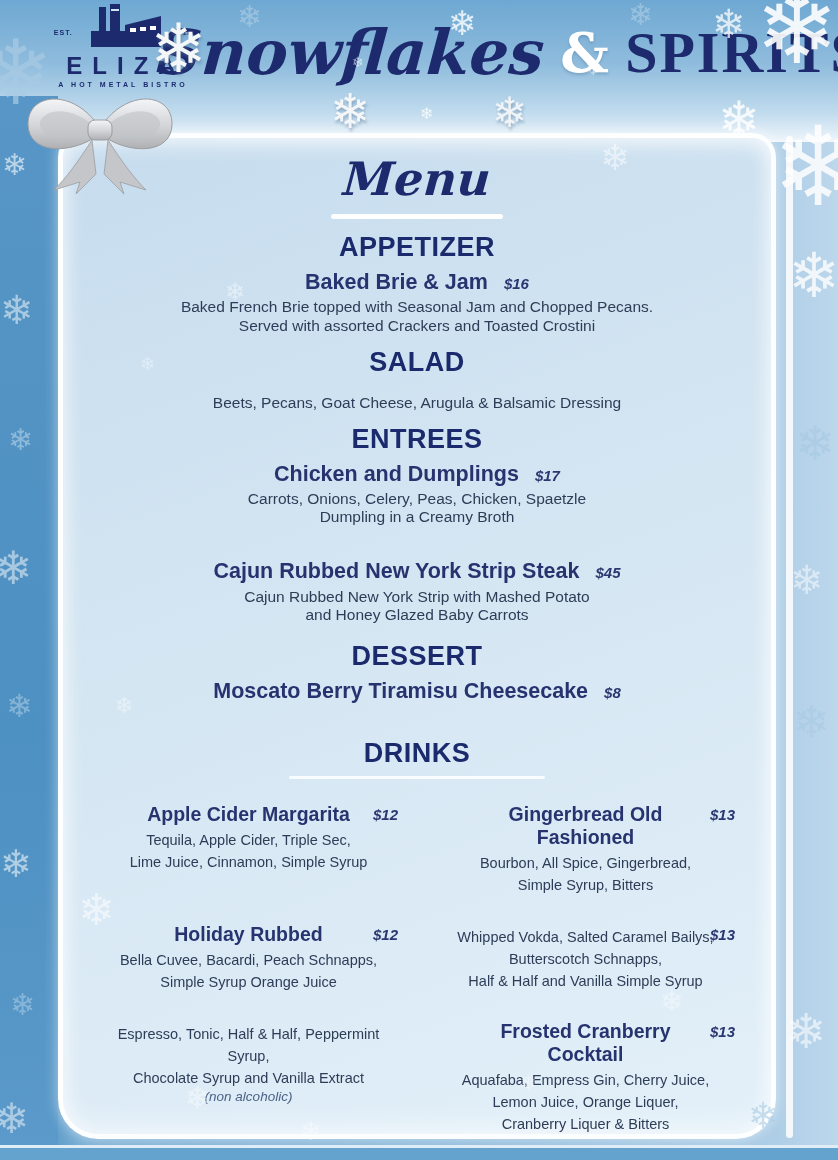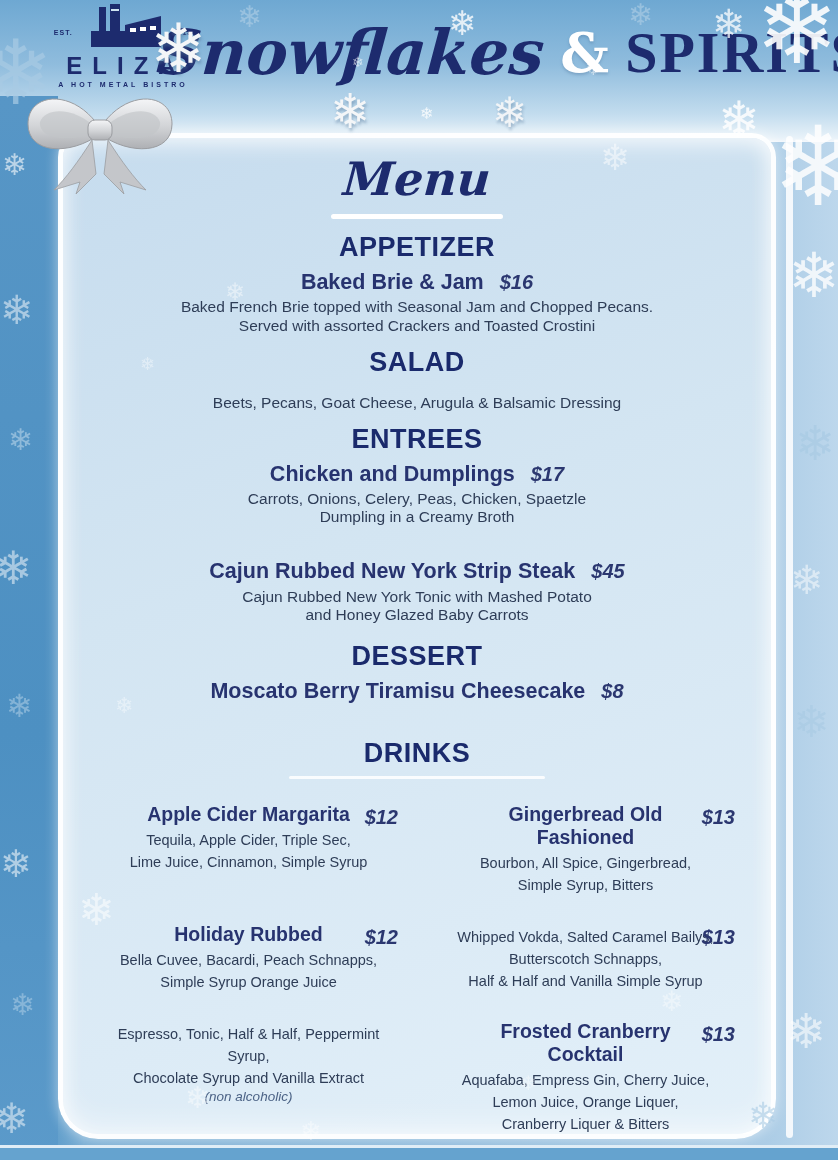--- a/index.html
+++ b/index.html
@@ -39,21 +39,21 @@
     background:linear-gradient(160deg,#c6dcee 0%,#d3e5f2 40%,#dcebf6 75%,#e3f0f9 100%);
     box-shadow:0 0 14px rgba(255,255,255,.55), inset 0 6px 20px rgba(255,255,255,.75), inset 0 -12px 26px rgba(255,255,255,.4);
     text-align:center;color:#1b2a6a;}
   .menu-title{margin-top:14px;font-family:"DejaVu Serif",serif;font-style:italic;font-weight:700;
     font-size:46px;color:#1d2b6e;transform:skewX(-4deg);}
   .divider{width:172px;height:5px;background:#ffffff;border-radius:3px;margin:8px auto 0;}
   .divider.wide{width:256px;height:3px;background:rgba(255,255,255,.85);margin-top:7px;}
   .section-heading{margin-top:13px;font-size:27px;font-weight:800;letter-spacing:.5px;color:#1a2a6c;}
   .item-header{display:inline-flex;align-items:baseline;gap:16px;margin-top:7px;}
   .iname{font-weight:700;font-size:21.5px;color:#27336f;}
-  .price{font-style:italic;font-weight:700;font-size:20px;color:#2b3770;}
+  .price{font-style:italic;font-weight:700;font-size:15px;color:#2b3770;}
   .desc{margin:3px auto 0;font-size:15.5px;line-height:18.5px;color:#2e3d57;white-space:pre-line;}
   .desc:empty{display:none;}
   .gap-lg{margin-top:25px;}
 
   
   .drinks-grid{display:grid;grid-template-columns:1fr 1fr;column-gap:34px;row-gap:27px;
     padding:0 34px;margin-top:24px;}
   .drink{position:relative;}
   .drink-header{position:relative;padding:0 30px;}
   .drink .iname{font-size:19.5px;}
@@ -152,21 +152,21 @@
           <span class="price">$17</span>
         </div>
         <p class="desc" style="margin-top:3px">Carrots, Onions, Celery, Peas, Chicken, Spaetzle
 Dumpling in a Creamy Broth</p>
       </div>
       <div class="item gap-lg">
         <div class="item-header">
           <span class="iname">Cajun Rubbed New York Strip Steak</span>
           <span class="price">$45</span>
         </div>
-        <p class="desc" style="margin-top:4px">Cajun Rubbed New York Tonic with Mashed Potato
+        <p class="desc" style="margin-top:4px">Cajun Rubbed New York Strip with Mashed Potato
 and Honey Glazed Baby Carrots</p>
       </div>
     </section>
 
     <section>
       <h2 class="section-heading" style="margin:16px 0 0;">DESSERT</h2>
       <div class="item">
         <div class="item-header">
           <span class="iname">Moscato Berry Tiramisu Cheesecake</span>
           <span class="price">$8</span>

